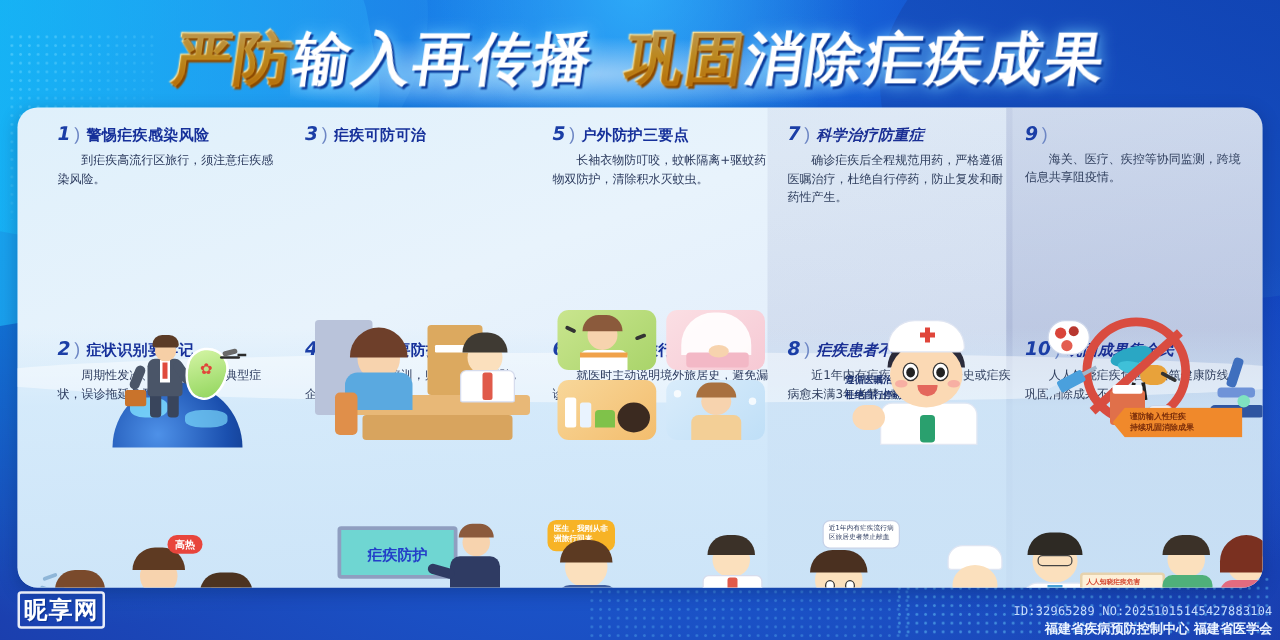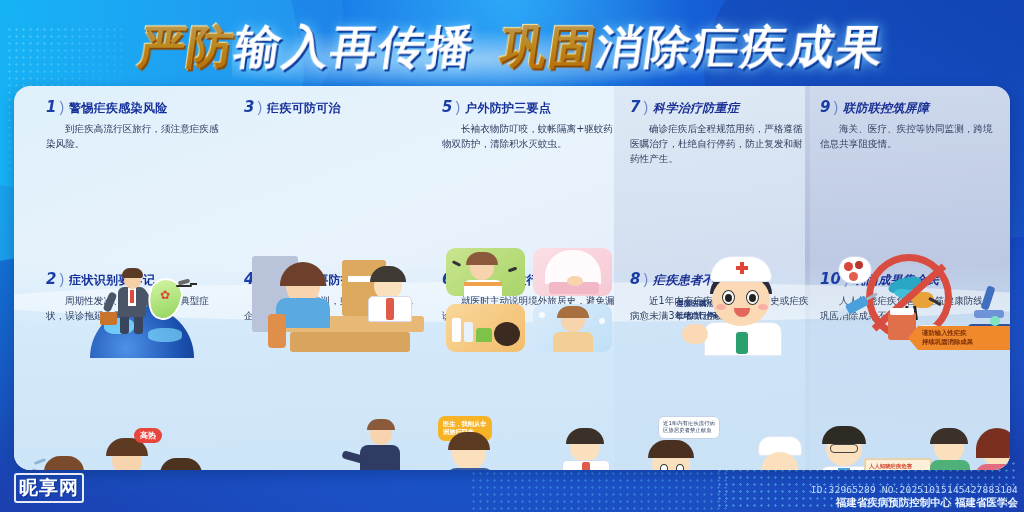--- a/index.html
+++ b/index.html
@@ -182,21 +182,21 @@
 
   
   #ill9{left:818px;top:164px;width:184px;height:104px;}
   .ban{position:absolute;left:34px;top:4px;width:86px;height:86px;border-radius:50%;border:7px solid #d94c40;}
   .ban-slash{position:absolute;left:30px;top:44px;width:94px;height:7px;background:#d94c40;transform:rotate(-42deg);transform-origin:center;}
   .mosq-big{position:absolute;left:52px;top:24px;width:56px;height:44px;}
   .syringe{position:absolute;left:2px;top:48px;width:46px;height:14px;transform:rotate(-28deg);}
   .micro{position:absolute;right:2px;top:36px;width:48px;height:54px;}
   .germ{position:absolute;left:6px;top:6px;width:34px;height:28px;border-radius:16px;background:#fff;border:1px solid #ccd6ea;}
   .arrow-banner{
-    position:absolute;left:76px;top:76px;width:104px;height:24px;
+    position:absolute;left:58px;top:76px;width:104px;height:24px;
     background:#f0892b;color:#7a2d0a;font-size:6.4px;font-weight:bold;line-height:1.45;
     padding:3px 4px 3px 14px;font-family:"DejaVu Sans",sans-serif;
     clip-path:polygon(10px 0,100% 0,100% 100%,10px 100%,0 50%);
   }
 
   
   #ill10{left:812px;top:330px;width:198px;height:130px;}
   .poster10{position:absolute;left:38px;top:42px;width:68px;height:56px;background:#fdf0d8;border:2px solid #e6d2ad;border-radius:3px;}
   .poster10-t{position:absolute;left:3px;top:3px;right:3px;font-size:5.4px;line-height:1.4;color:#d4452f;font-weight:bold;font-family:"DejaVu Sans",sans-serif;}
 
@@ -287,20 +287,23 @@
       <div class="rect" style="left:34px;top:8px;width:46px;height:24px;border-radius:24px 24px 0 0;background:#6e3f2a;"></div>
       <div class="rect" style="left:30px;top:44px;width:54px;height:30px;border-radius:10px 10px 0 0;background:#5aa9e0;"></div>
       <div class="rect" style="left:22px;top:60px;width:18px;height:34px;border-radius:4px;background:#e08f4a;"></div>
       <div class="rect" style="left:128px;top:18px;width:28px;height:28px;border-radius:50%;background:#fbe0bd;"></div>
       <div class="rect" style="left:124px;top:12px;width:36px;height:16px;border-radius:18px 18px 0 0;background:#3f3a33;"></div>
       <div class="doc-coat" style="left:122px;top:42px;width:44px;height:26px;"></div>
       <div class="rect" style="left:140px;top:44px;width:8px;height:22px;background:#e05a4a;border-radius:2px;"></div>
     </div>
 
     <div class="ill" id="ill4">
+      <div class="board">
+        <div class="board-t">疟疾防护</div>
+      </div>
       <div class="rect" style="left:110px;top:4px;width:22px;height:22px;border-radius:50%;background:#f7d3ae;"></div>
       <div class="rect" style="left:107px;top:0px;width:28px;height:11px;border-radius:14px 14px 0 0;background:#8b5a3c;"></div>
       <div class="rect" style="left:100px;top:26px;width:40px;height:50px;border-radius:8px 8px 0 0;background:#2f3b63;"></div>
       <div class="rect" style="left:82px;top:34px;width:22px;height:8px;border-radius:5px;background:#2f3b63;transform:rotate(16deg);"></div>
 
     </div>
 
     <div class="ill" id="ill5">
       <div class="tile t1">
         <div class="rect" style="left:24px;top:8px;width:24px;height:24px;border-radius:50%;background:#f7d3ae;"></div>
@@ -470,21 +473,20 @@
           <span class="paren">)</span>
           <span class="headline">科学治疗防重症</span>
         </div>
         <div class="body">确诊疟疾后全程规范用药，严格遵循医嘱治疗，杜绝自行停药，防止复发和耐药性产生。</div>
       </div>
 
       <div class="card dark" style="left:798px;top:12px;width:192px;">
         <div class="card-head">
           <span class="num">9</span>
           <span class="paren">)</span>
-          <span class="headline">联防联控筑屏障</span>
         </div>
         <div class="body">海关、医疗、疾控等协同监测，跨境信息共享阻疫情。</div>
       </div>
 
       <div class="card" style="left:24px;top:184px;width:196px;">
         <div class="card-head">
           <span class="num">2</span>
           <span class="paren">)</span>
           <span class="headline">症状识别要牢记</span>
         </div>

